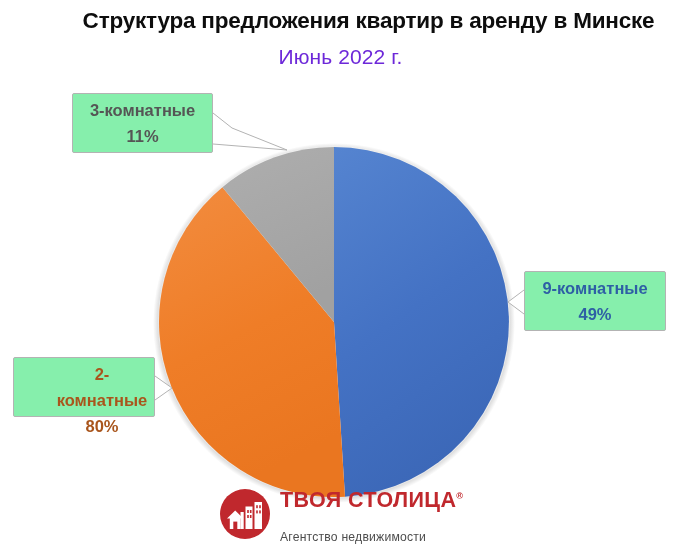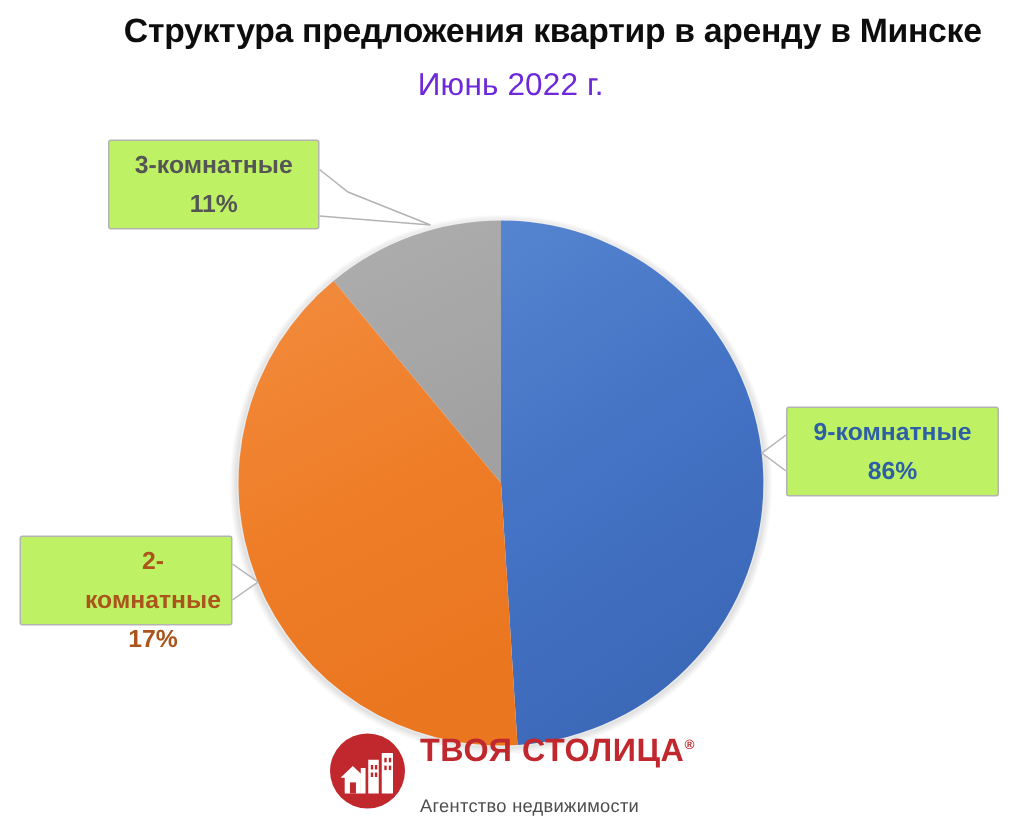--- a/index.html
+++ b/index.html
@@ -50,21 +50,21 @@
     width: 681px;
     height: 552px;
   }
   #pie-svg { display: block; }
 
   
   .callout {
     position: absolute;
     box-sizing: border-box;
     border: 1px solid #b3b3b3;
-    background: #bef264;
+    background: #86efac;
     border-radius: 2px;
     text-align: center;
     font-weight: bold;
     font-size: 16.5px;
     line-height: 26px;
     padding-top: 3px;
     z-index: 6;
     box-shadow: 0 0 0 0 rgba(0,0,0,0);
   }
   .callout .lbl-name { display: block; }
@@ -187,26 +187,26 @@
 
   <polyline points="524,290 508,302 524,314" fill="#ffffff" stroke="#b3b3b3" stroke-width="1"></polyline>
 
   <polyline points="155,376 172,388 155,400" fill="#ffffff" stroke="#b3b3b3" stroke-width="1"></polyline>
 
   <polyline points="213,113 232,128 287,150 213,144" fill="#ffffff" stroke="#b3b3b3" stroke-width="1"></polyline>
 </svg>
 
 <div class="callout" id="callout-1k">
   <span class="lbl-name">9-комнатные</span>
-  <span class="lbl-pct">86%</span>
+  <span class="lbl-pct">49%</span>
 </div>
 
 <div class="callout" id="callout-2k">
   <span class="lbl-name">2-комнатные</span>
-  <span class="lbl-pct">17%</span>
+  <span class="lbl-pct">80%</span>
 </div>
 
 <div class="callout" id="callout-3k">
   <span class="lbl-name">3-комнатные</span>
   <span class="lbl-pct">11%</span>
 </div>
 
 <div id="logo">
   <svg id="logo-mark" viewBox="0 0 52 52">
     <circle cx="26" cy="26" r="25" fill="#c0282d"></circle>

